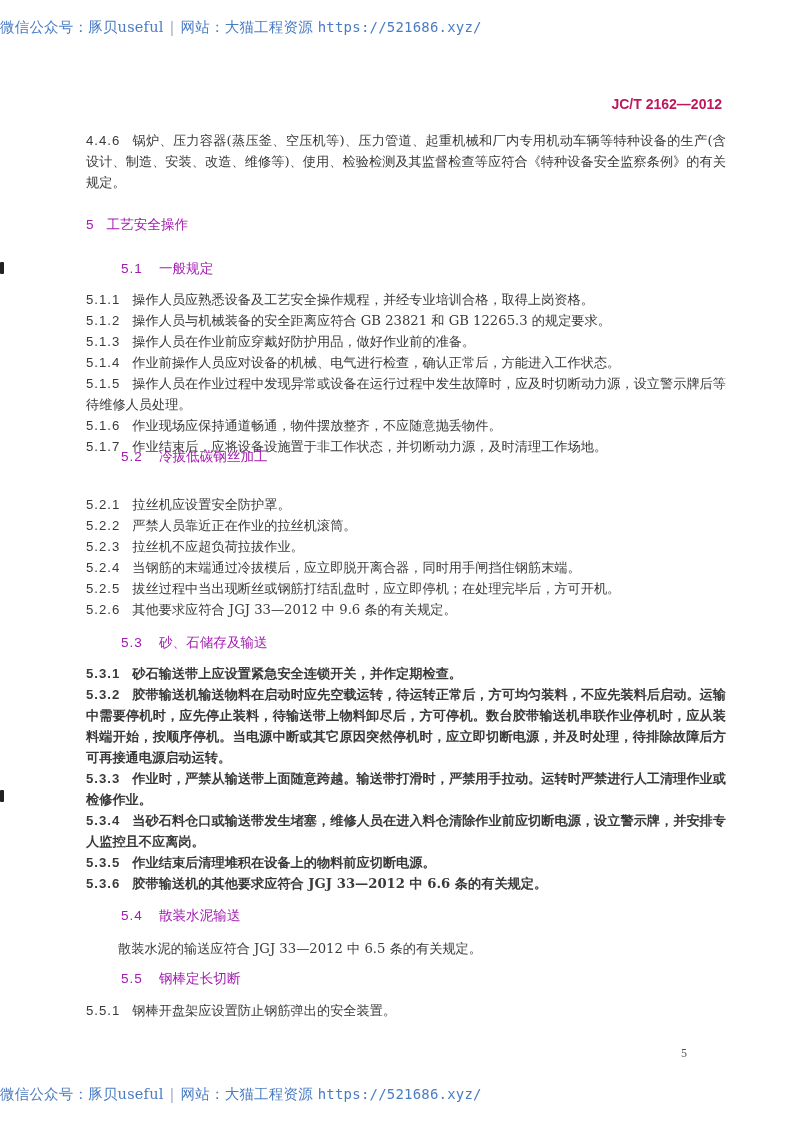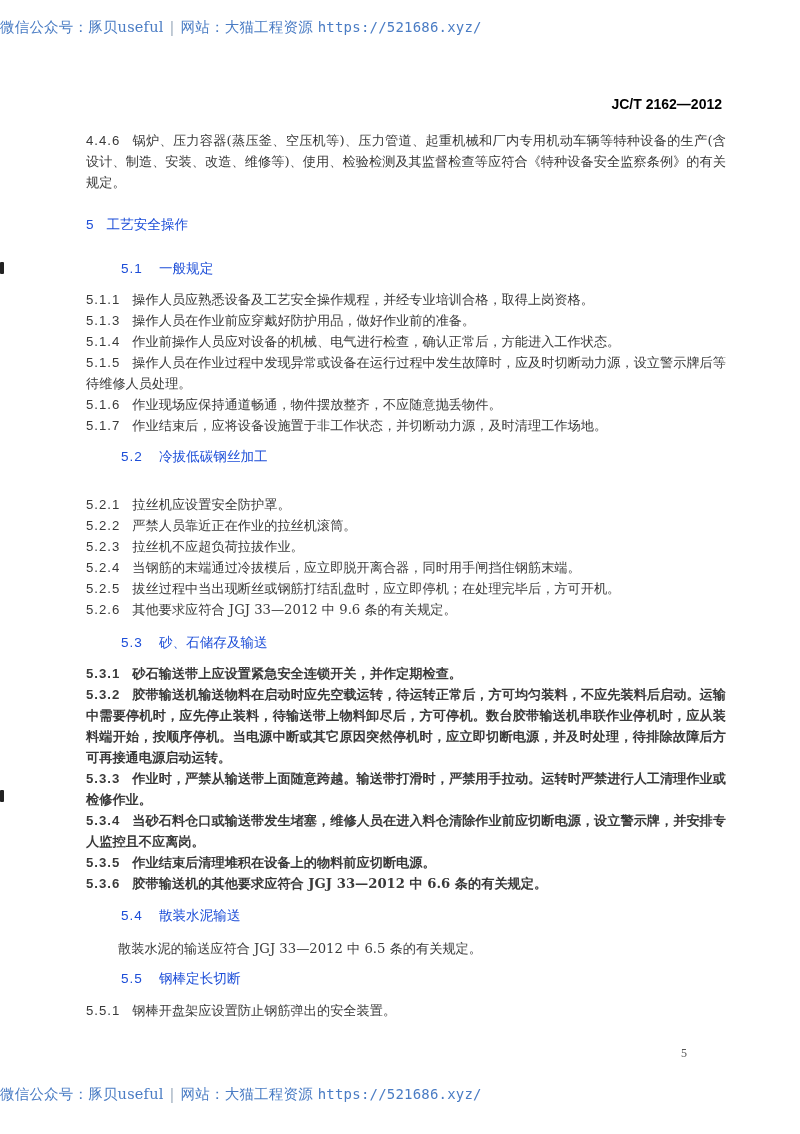--- a/index.html
+++ b/index.html
@@ -10,30 +10,30 @@
   .watermark {
     position: absolute; left: 0; width: 800px; text-align: left;
     font-size: 14.5px; color: #4a7cc4; letter-spacing: 0.2px;
   }
   .watermark .sep { color: #9ab; margin: 0 6px; }
   .watermark .url { font-family: "DejaVu Sans Mono", "Liberation Mono", monospace; font-size: 14px; }
   #wm-top { top: 18px; }
   #wm-bottom { top: 1085px; }
   .std-no {
     position: absolute; top: 96px; right: 78px;
-    font-family: "Liberation Sans", sans-serif; font-weight: bold; font-size: 14px; color: #000000;
+    font-family: "Liberation Sans", sans-serif; font-weight: bold; font-size: 14px; color: #be185d;
   }
   .page-num {
     position: absolute; top: 1046px; left: 681px; font-size: 12px; color: #555;
     font-family: "Liberation Serif", serif;
   }
   .content { position: absolute; left: 86px; width: 640px; }
   .para { font-size: 13.2px; line-height: 21px; margin: 0; text-align: justify; }
   .num { font-family: "Liberation Sans", sans-serif; letter-spacing: 1px; margin-right: 12px; }
-  .h1, .h2 { font-family: "DejaVu Sans", "Liberation Sans", sans-serif; font-size: 13.6px; color: #1d4ed8; margin: 0; }
+  .h1, .h2 { font-family: "DejaVu Sans", "Liberation Sans", sans-serif; font-size: 13.6px; color: #a21caf; margin: 0; }
   .h2 .num { margin-right: 16px; margin-left: 35px; }
   .indent { padding-left: 32px; }
   .edge-mark { position: absolute; left: 0; width: 4px; height: 12px; background: #222; border-radius: 1px; }
 </style>
 </head>
 <body>
 
 <div id="wm-top" class="watermark">
   <span>微信公众号：豚贝useful</span><span class="sep">|</span><span>网站：大猫工程资源</span>
   <span class="url">https://521686.xyz/</span>
@@ -50,20 +50,21 @@
 
 <div class="content" style="top:216px;">
   <p class="h1"><span class="num">5</span><span>工艺安全操作</span></p>
 </div>
 
 <div class="content" style="top:260px;">
   <p class="h2"><span class="num">5.1</span><span>一般规定</span></p>
 </div>
 <div class="content" style="top:289px;">
   <p class="para"><span class="num">5.1.1</span><span>操作人员应熟悉设备及工艺安全操作规程，并经专业培训合格，取得上岗资格。</span></p>
+  <p class="para"><span class="num">5.1.2</span><span class="mono-mix">操作人员与机械装备的安全距离应符合 GB 23821 和 GB 12265.3 的规定要求。</span></p>
   <p class="para"><span class="num">5.1.3</span><span>操作人员在作业前应穿戴好防护用品，做好作业前的准备。</span></p>
   <p class="para"><span class="num">5.1.4</span><span>作业前操作人员应对设备的机械、电气进行检查，确认正常后，方能进入工作状态。</span></p>
   <p class="para"><span class="num">5.1.5</span><span>操作人员在作业过程中发现异常或设备在运行过程中发生故障时，应及时切断动力源，设立警示牌后等待维修人员处理。</span></p>
   <p class="para"><span class="num">5.1.6</span><span>作业现场应保持通道畅通，物件摆放整齐，不应随意抛丢物件。</span></p>
   <p class="para"><span class="num">5.1.7</span><span>作业结束后，应将设备设施置于非工作状态，并切断动力源，及时清理工作场地。</span></p>
 </div>
 
 <div class="content" style="top:448px;">
   <p class="h2"><span class="num">5.2</span><span>冷拔低碳钢丝加工</span></p>
 </div>

